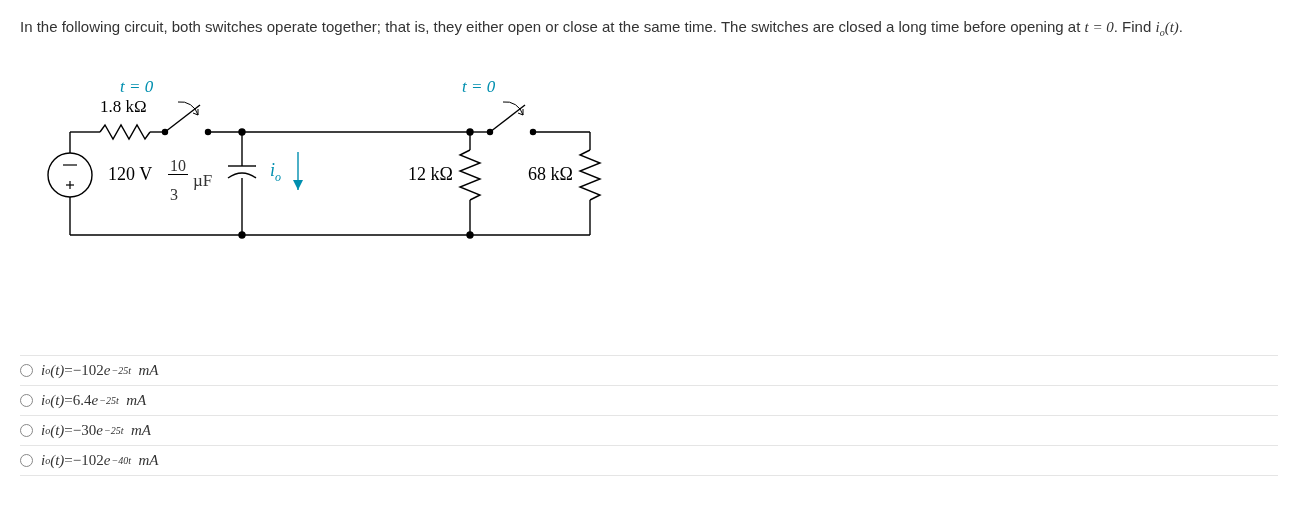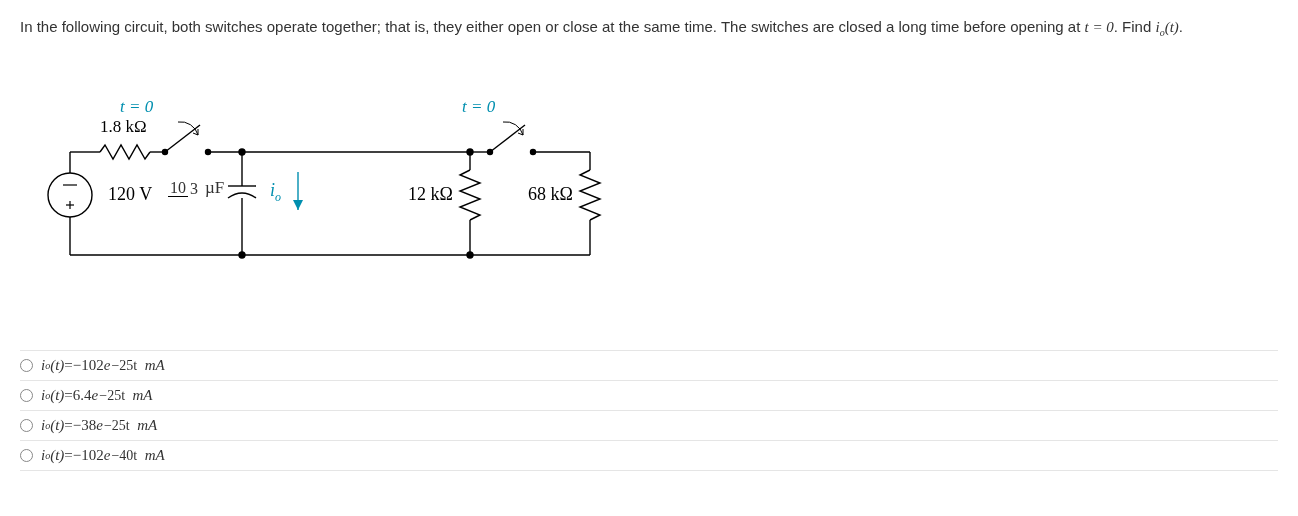--- a/index.html
+++ b/index.html
@@ -7,21 +7,21 @@
       margin: 0;
       padding: 16px 20px;
       font-family: -apple-system, BlinkMacSystemFont, 'Segoe UI', Arial, sans-serif;
       font-size: 15px;
       color: #333;
       background: #fff;
       width: 1298px;
       height: 516px;
     }
     .problem-text {
-      margin-bottom: 20px;
+      margin-bottom: 0;
       line-height: 1.5;
     }
     .mathit { font-style: italic; font-family: 'Times New Roman', serif; }
     .circuit-area {
       margin-left: 10px;
       margin-bottom: 60px;
     }
     .circuit-svg { display: block; }
     .options { margin-top: 20px; }
     .option-row {
@@ -38,30 +38,31 @@
       border: 1px solid #888;
       border-radius: 50%;
       margin-right: 8px;
       flex-shrink: 0;
     }
     .option-math {
       font-size: 15px;
       display: flex;
       align-items: center;
     }
-    .sup { font-size: 14px; vertical-align: super; margin-left:1px; }
+    .sup { font-size: 10px; vertical-align: super; margin-left:1px;font-style:italic; }
     .sub { font-size: 10px; vertical-align: sub; }
     .frac {
       display: inline-flex;
-      flex-direction: row;
-      align-items: flex-end;
+      flex-direction: column;
+      align-items: flex-start;
       vertical-align: middle;
       font-size: 16px;
       line-height: 1;
       margin: 0 2px;
+      gap: 12px;
     }
     .frac .num { border-bottom: 1px solid #000; padding: 0 2px; }
     .frac .den { padding: 0 2px; }
   </style>
 </head>
 <body>
 
 <div class="problem-text">
   <span>In the following circuit, both switches operate together; that is, they either open or close at the same time. The switches are closed a long time before opening at </span>
   <span class="mathit">t = 0</span><span>. Find </span><span class="mathit">i</span><span class="mathit sub">o</span><span class="mathit">(t)</span><span>.</span>
@@ -189,21 +190,21 @@
         <span class="mathit" style="white-space:pre;">  mA</span>
     </div>
   </div>
   <div class="option-row">
     <div class="radio"></div>
     <div class="option-math">
       <span class="mathit">i</span>
         <span class="mathit sub">o</span>
         <span class="mathit">(t)</span>
         <span> = </span>
-        <span>−38</span>
+        <span>−30</span>
         <span class="mathit">e</span>
         <span class="sup">−25t</span>
         <span class="mathit" style="white-space:pre;">  mA</span>
     </div>
   </div>
   <div class="option-row">
     <div class="radio"></div>
     <div class="option-math">
       <span class="mathit">i</span>
         <span class="mathit sub">o</span>

